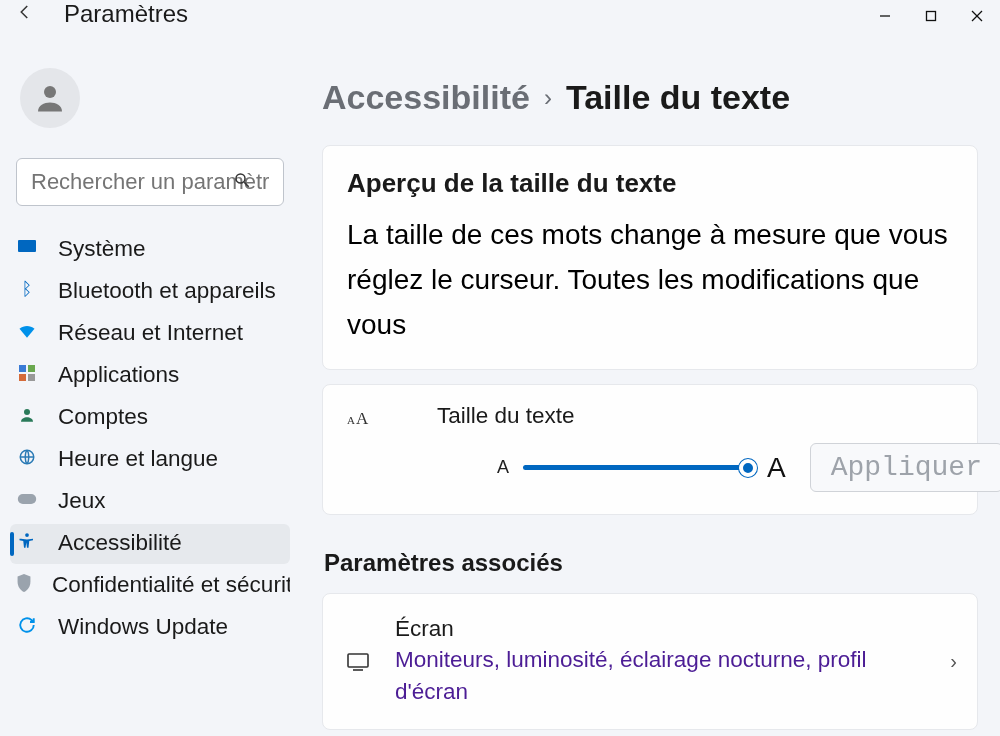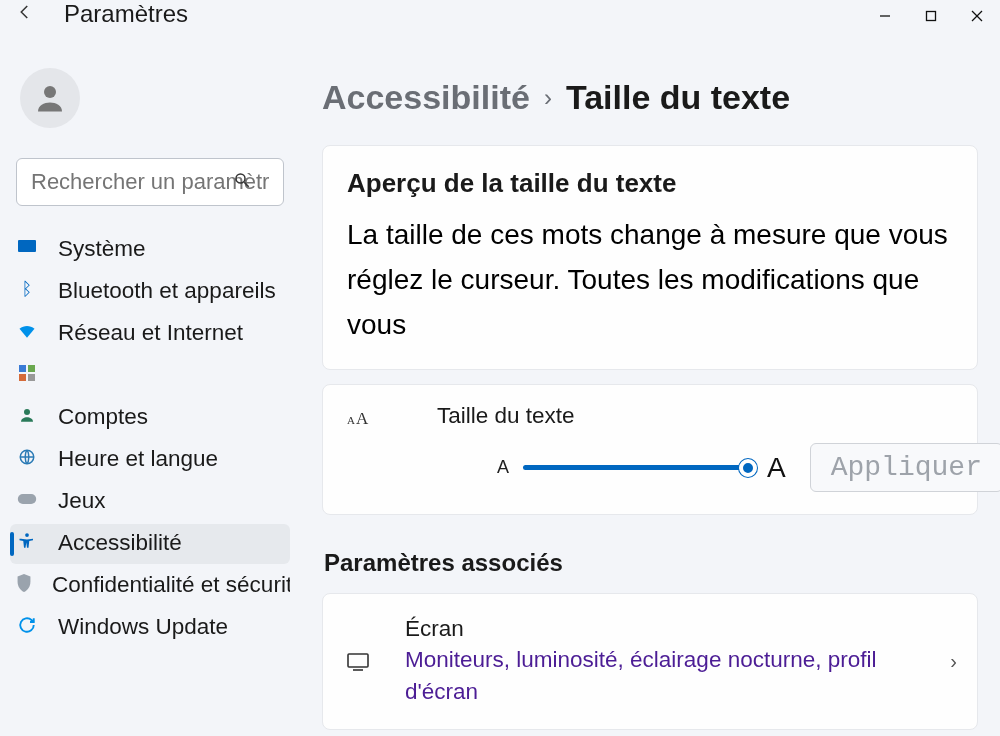--- a/index.html
+++ b/index.html
@@ -90,21 +90,21 @@
     position:absolute; right:-4px; top:50%; transform:translateY(-50%);
     width:18px; height:18px; border-radius:50%; background:#0067c0; border:4px solid #fff;
     box-shadow:0 0 0 1px #0067c0;
   }
   .apply-btn {
     margin-left:10px;
     border:1px solid #d0d3d8; background:#f8f9fb; color:#9ea3aa;
     font-size:28px; padding:8px 20px; border-radius:6px;font-family:Liberation Mono, monospace;
   }
   .section-heading { font-size:24px; font-weight:600; margin:34px 0 16px 2px; }
-  .related-card { display:flex; align-items:center; gap:32px; padding:22px 20px; }
+  .related-card { display:flex; align-items:center; gap:22px; padding:22px 20px; }
   .related-icon { width:30px; display:flex; justify-content:center; font-size:22px; color:#333;}
   .related-text { flex:1; }
   .related-title { font-size:22.5px; color:#1a1a1a; margin-bottom:2px; }
   .related-sub { font-size:22.5px; color:#4c1d95; line-height:1.4; }
   .related-chev { font-size:20px; color:#555; }
 </style>
 </head>
 <body>
 
 <div class="titlebar">
@@ -176,20 +176,21 @@
       </div>
       <div class="nav-item">
         <span class="nav-icon">
             <svg width="16" height="16">
               <rect x="0" y="0" width="7" height="7" fill="#3a7bd5"></rect>
               <rect x="9" y="0" width="7" height="7" fill="#6aa84f"></rect>
               <rect x="0" y="9" width="7" height="7" fill="#d56b3a"></rect>
               <rect x="9" y="9" width="7" height="7" fill="#999"></rect>
             </svg>
           </span>
+        <span>Applications</span>
       </div>
       <div class="nav-item">
         <span class="nav-icon">
             <svg width="18" height="18" viewBox="0 0 24 24" fill="#2a7a5a">
               <circle cx="12" cy="8" r="4"></circle>
               <path d="M4 21c0-4 4-6 8-6s8 2 8 6"></path>
             </svg>
           </span>
         <span>Comptes</span>
       </div>

